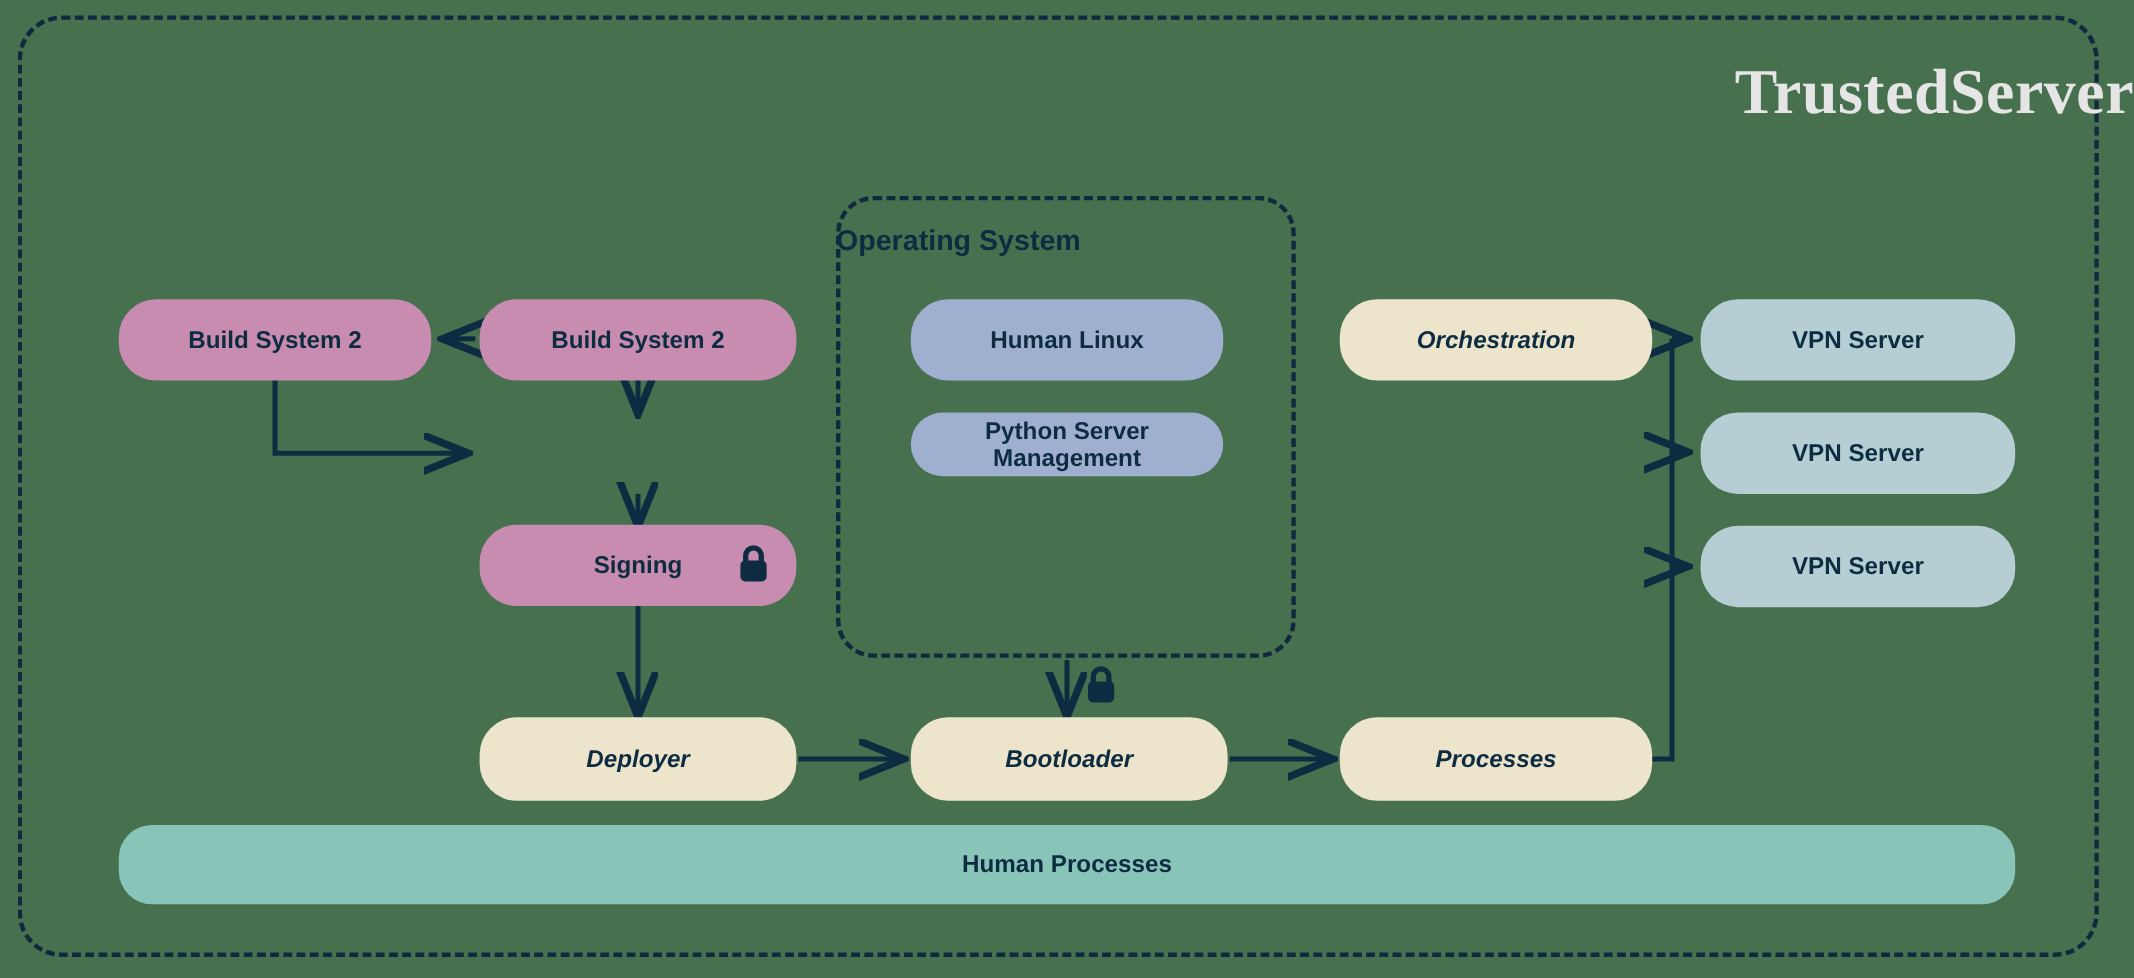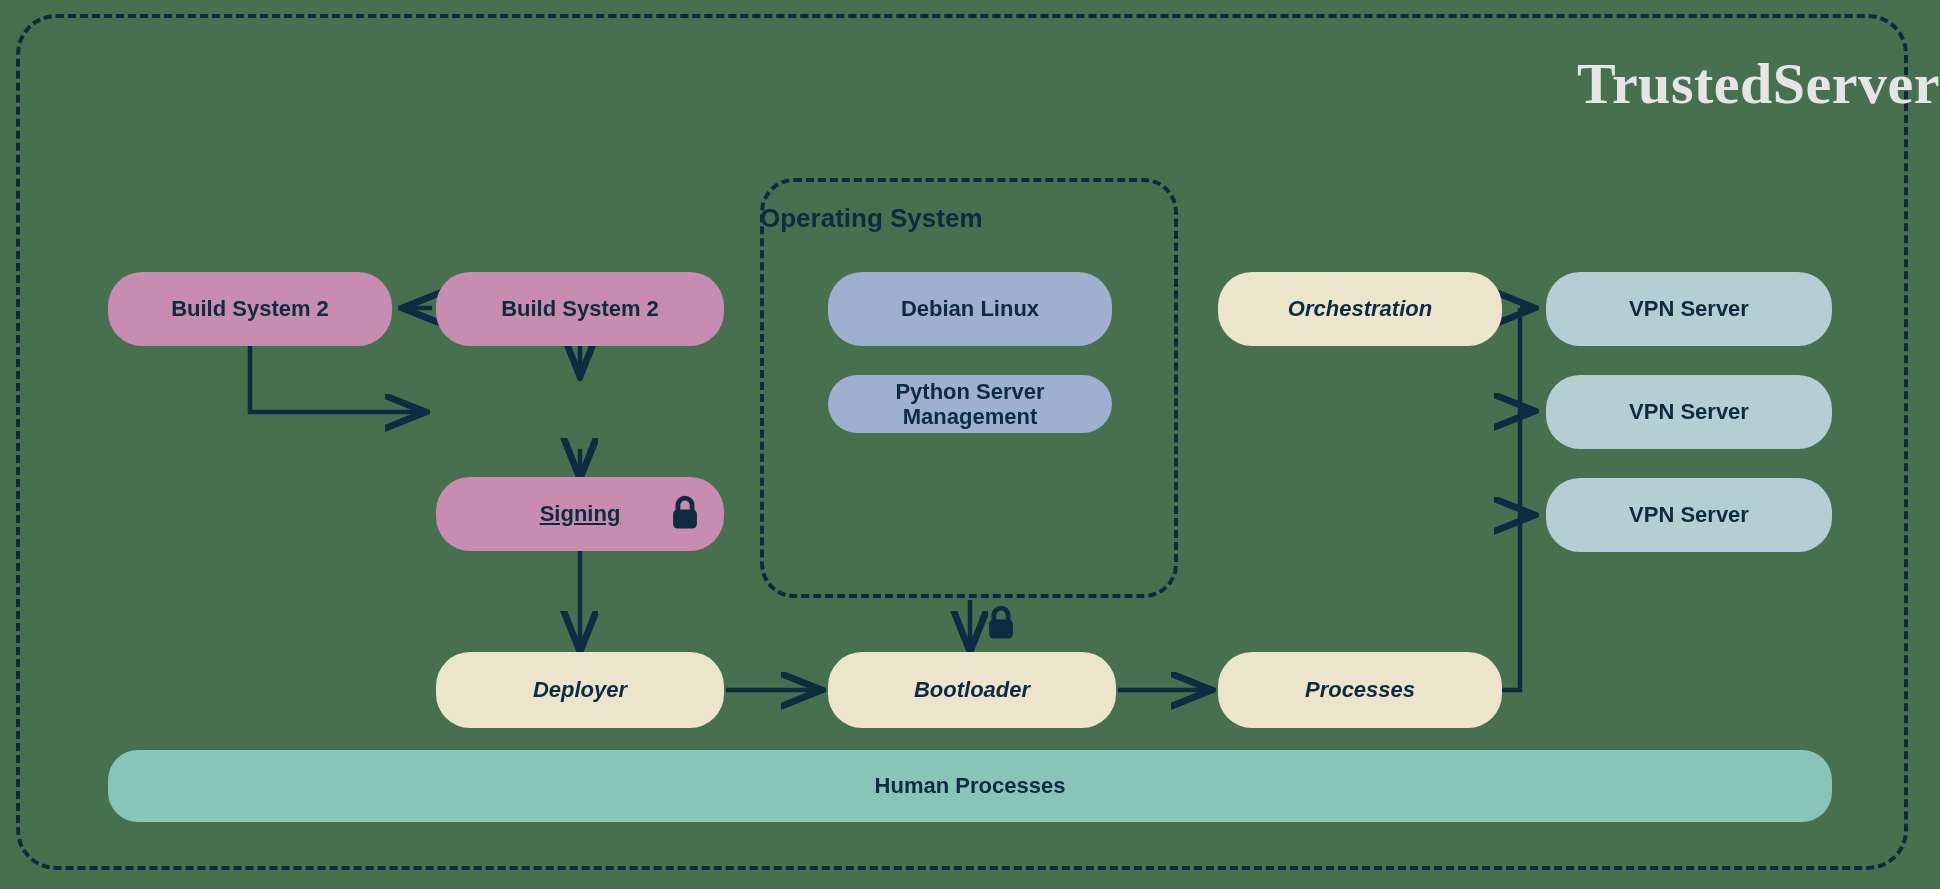--- a/index.html
+++ b/index.html
@@ -131,32 +131,32 @@
       <line x1="1520" y1="411" x2="1533" y2="411" marker-end="url(#arrow)"></line>
       <line x1="1520" y1="515" x2="1533" y2="515" marker-end="url(#arrow)"></line>
     </g>
   </svg>
 
   <div class="node pink" style="left:108px; top:272px; width:284px; height:74px;">Build System 2</div>
 
   <div class="node pink" style="left:436px; top:272px; width:288px; height:74px;">Build System 2</div>
 
 
-  <div class="node pink" style="left:436px; top:477px; width:288px; height:74px;text-decoration:underline;">
+  <div class="node pink" style="left:436px; top:477px; width:288px; height:74px;">
     <span>Signing</span>
   </div>
   <svg class="lock" style="left:668px; top:494px;" viewBox="0 0 24 26">
     <path d="M7 11 V7.5 a5 5 0 0 1 10 0 V11" fill="none" stroke="#0d2b41" stroke-width="3.4"></path>
     <rect x="3.6" y="10.5" width="16.8" height="13.5" rx="3.2" fill="#0d2b41"></rect>
   </svg>
 
   <div class="os-boundary"></div>
   <div class="os-title">Operating System</div>
 
-  <div class="node blue" style="left:828px; top:272px; width:284px; height:74px;">Debian Linux</div>
+  <div class="node blue" style="left:828px; top:272px; width:284px; height:74px;">Human Linux</div>
 
   <div class="node blue" style="left:828px; top:375px; width:284px; height:58px; white-space:pre-line;">Python Server
 Management</div>
 
 
   <svg class="lock" style="left:984px; top:604px;" viewBox="0 0 24 26">
     <path d="M7 11 V7.5 a5 5 0 0 1 10 0 V11" fill="none" stroke="#0d2b41" stroke-width="3.4"></path>
     <rect x="3.6" y="10.5" width="16.8" height="13.5" rx="3.2" fill="#0d2b41"></rect>
   </svg>
 

